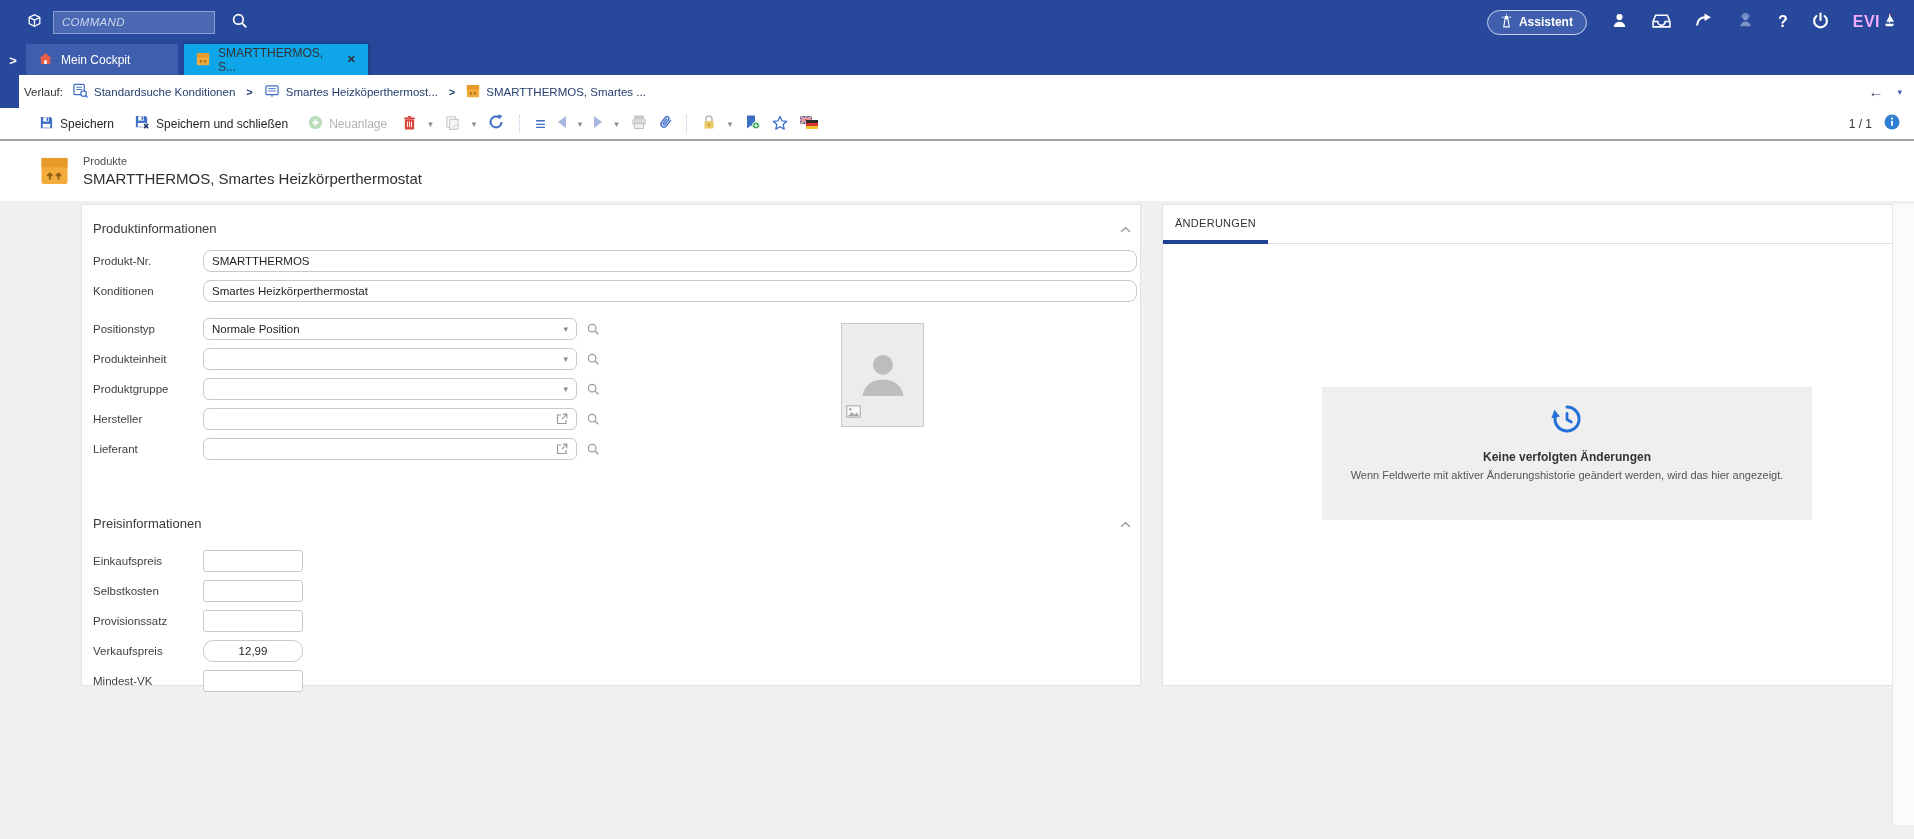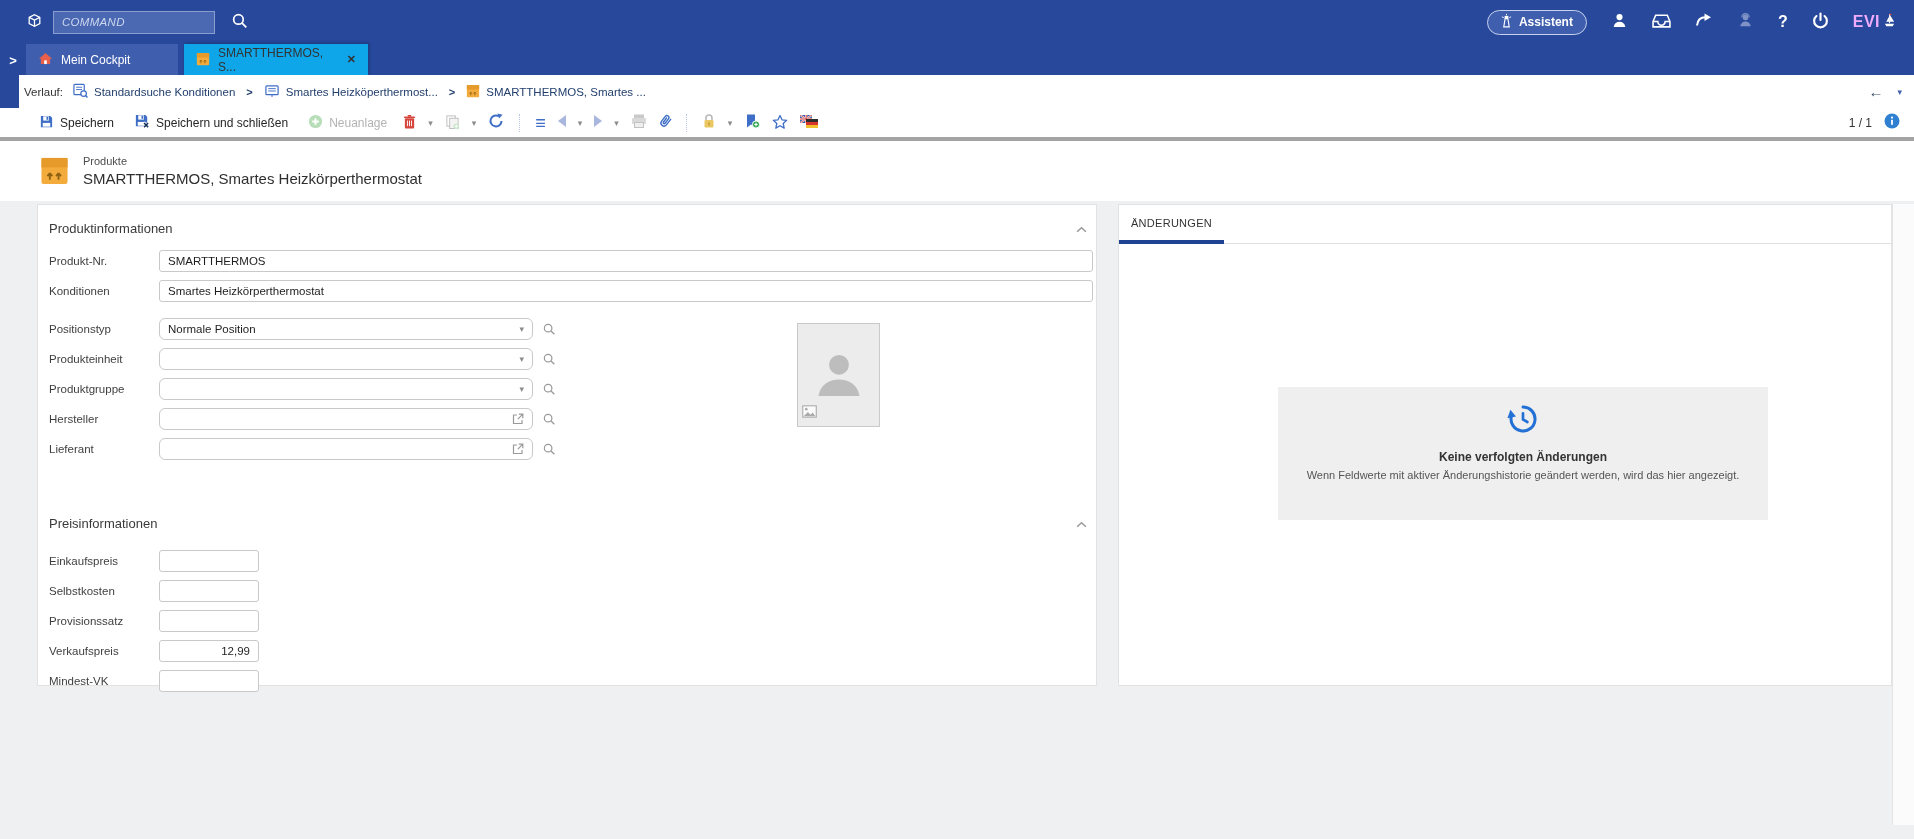--- a/index.html
+++ b/index.html
@@ -40,21 +40,21 @@
   .crumb-prefix { margin-right:10px; color:#333; }
   .crumb-item { display:flex; align-items:center; gap:6px; cursor:pointer; color:#24406e; }
   .crumb-sep { margin:0 11px; font-weight:bold; color:#24406e; font-size:11px; }
   .crumb-right { margin-left:auto; display:flex; gap:14px; align-items:center;
                  padding-right:12px; color:#3b4a63; }
   .back-arrow { font-size:15px; cursor:pointer; }
   .sm-caret { font-size:9px; color:#3f5fae; cursor:pointer; }
 
   
   .toolbar { height:33px; background:#fff; display:flex; align-items:center;
-             padding-left:30px; gap:2px; border-bottom:4px solid #a3a3a3; }
+             padding-left:30px; gap:2px; border-bottom:2px solid #a3a3a3; }
   .tbtn { display:flex; align-items:center; gap:6px; font-size:12px; color:#262626;
           background:none; border:none; padding:4px 9px; cursor:pointer;
           font-family:"Liberation Sans",sans-serif; }
   .tbtn.disabled { cursor:default; }
   .tbtn.disabled span { color:#b3b3b3; }
   .ibtn { background:none; border:none; padding:4px 5px; display:flex; align-items:center;
           cursor:pointer; }
   .ibtn.disabled { cursor:default; }
   .caret-btn { font-size:9px; color:#8c8c8c; padding:0 5px; cursor:pointer; }
   .hamburger { color:#3f6ec6; font-size:18px; font-weight:bold; line-height:1; }
@@ -64,41 +64,41 @@
 
   
   .headerbar { height:60px; background:#fff; display:flex; align-items:center;
                padding-left:40px; gap:14px; }
   .h-cat { font-size:11px; color:#4c4c4c; margin-bottom:3px; }
   .h-title { font-size:15px; color:#2f2f2f; }
 
   
   .content { position:relative; height:638px; background:#eef0f2; }
   .card { position:absolute; top:3px; height:482px; background:#fff;
-          border:1px solid #e2e2e2; }
+          border:1px solid #e2e2e2;margin-left:44px; }
   .form-card { left:37px; width:1060px; padding:16px 0 0 11px; }
   .changes-panel { left:1118px; width:774px; }
   .right-rail { position:absolute; left:1892px; top:3px; width:22px; height:621px;
                 background:#fbfbfb; border-left:1px solid #e5e5e5; }
 
   
   .section-head { display:flex; align-items:center; font-size:13px; color:#3a3a3a;
                   margin-bottom:14px; width:1038px; }
   .sec-collapse { margin-left:auto; cursor:pointer; }
   .frow { display:flex; align-items:center; margin-bottom:8px; height:22px; }
   .frow.gap-after { margin-bottom:16px; }
   .flabel { width:110px; font-size:11.5px; color:#3f3f3f; flex:none; }
   .fctl { height:22px; border:1px solid #c9c9c9; border-radius:3px; display:flex;
           align-items:center; padding:0 8px; font-size:11.5px; color:#1e1e1e;
           background:#fff; }
-  .wide { width:934px; }
+  .wide { width:934px;border-radius:8px; }
   .combo { width:374px;border-radius:6px; }
   .small { width:100px; }
   .fval { white-space:nowrap; overflow:hidden; }
-  .alignright { justify-content:flex-end; }
+  .alignright { justify-content:center;border-radius:10px; }
   .ctl-caret { margin-left:auto; font-size:9px; color:#8c8c8c; cursor:pointer; }
   .ctl-ic { margin-left:auto; display:flex; cursor:pointer; }
   .fmag { margin-left:9px; display:flex; cursor:pointer; }
   .price-head { margin-top:56px; margin-bottom:19px; }
 
   .photo-box { position:absolute; left:759px; top:118px; width:83px; height:104px;
                background:#ececec; border:1px solid #c9c9c9; display:flex;
                align-items:center; justify-content:center; }
   .photo-add { position:absolute; left:4px; bottom:4px; opacity:.8; cursor:pointer; }
 

